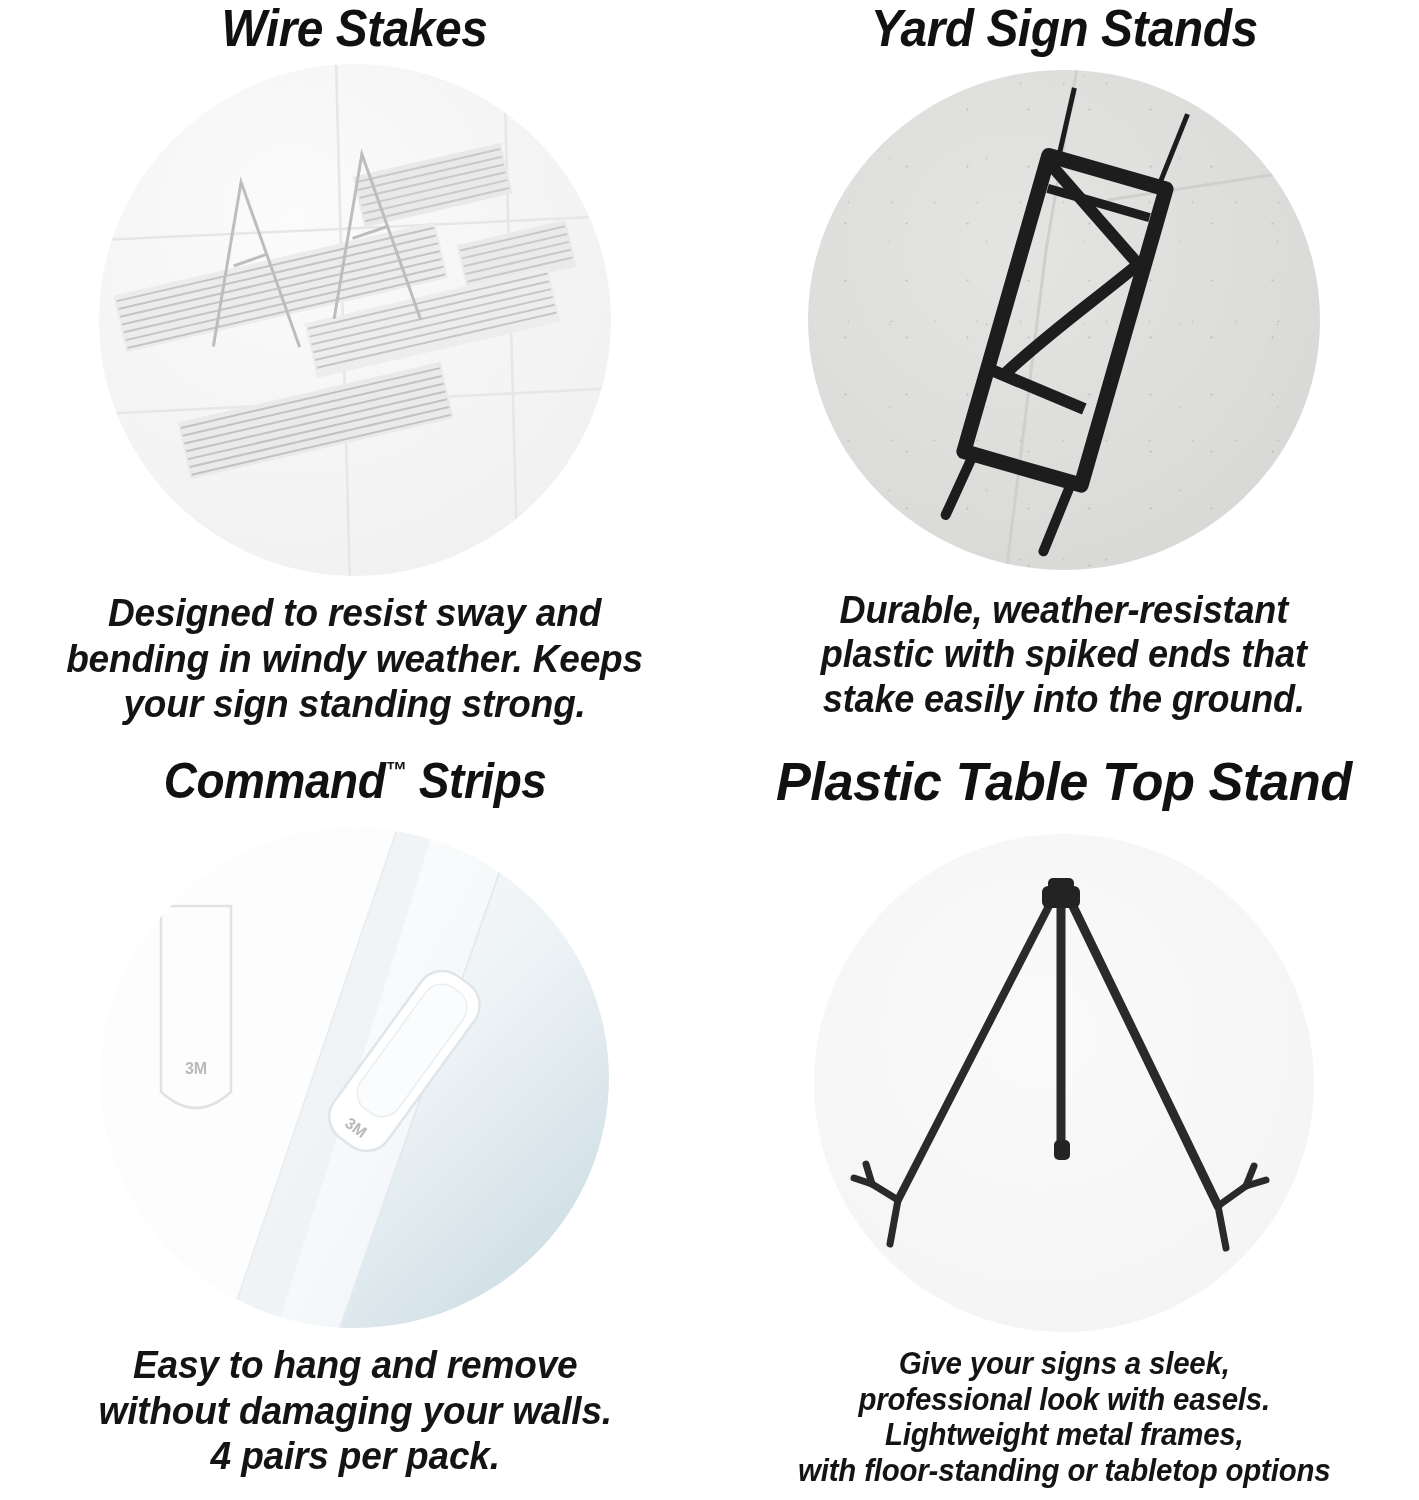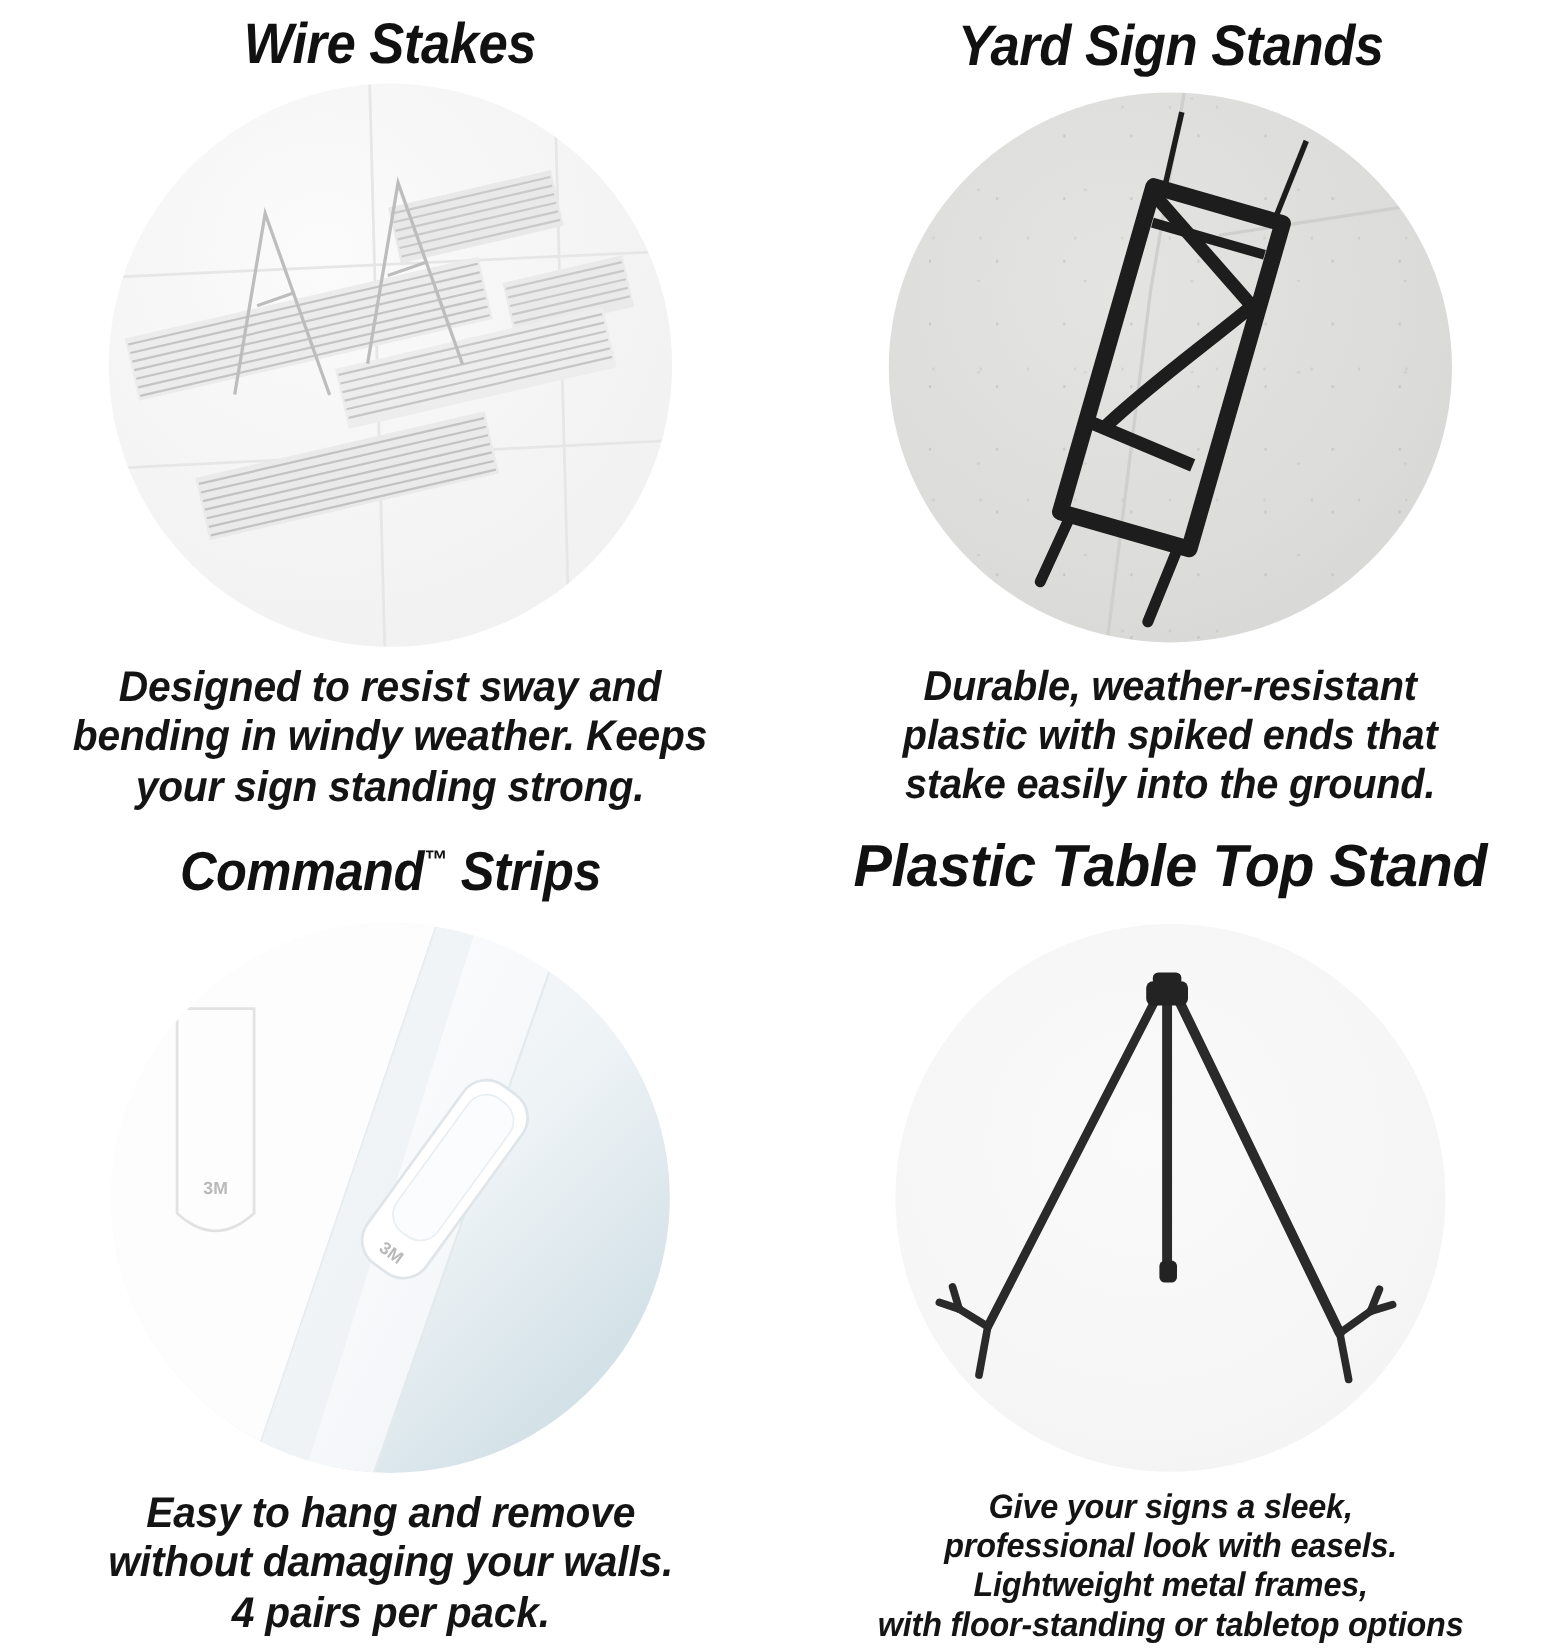--- a/index.html
+++ b/index.html
@@ -21,21 +21,20 @@
     display: grid;
     grid-template-columns: 1fr 1fr;
     grid-template-rows: 750px 750px;
   }
   .panel {
     position: relative;
     display: flex;
     flex-direction: column;
     align-items: center;
     overflow: hidden;
-    justify-content: center;
   }
   .panel-title {
     font-weight: bold;
     font-style: italic;
     color: #111111;
     text-align: center;
     line-height: 1.0;
     letter-spacing: -0.5px;
     white-space: nowrap;
     transform: scaleX(0.92);

